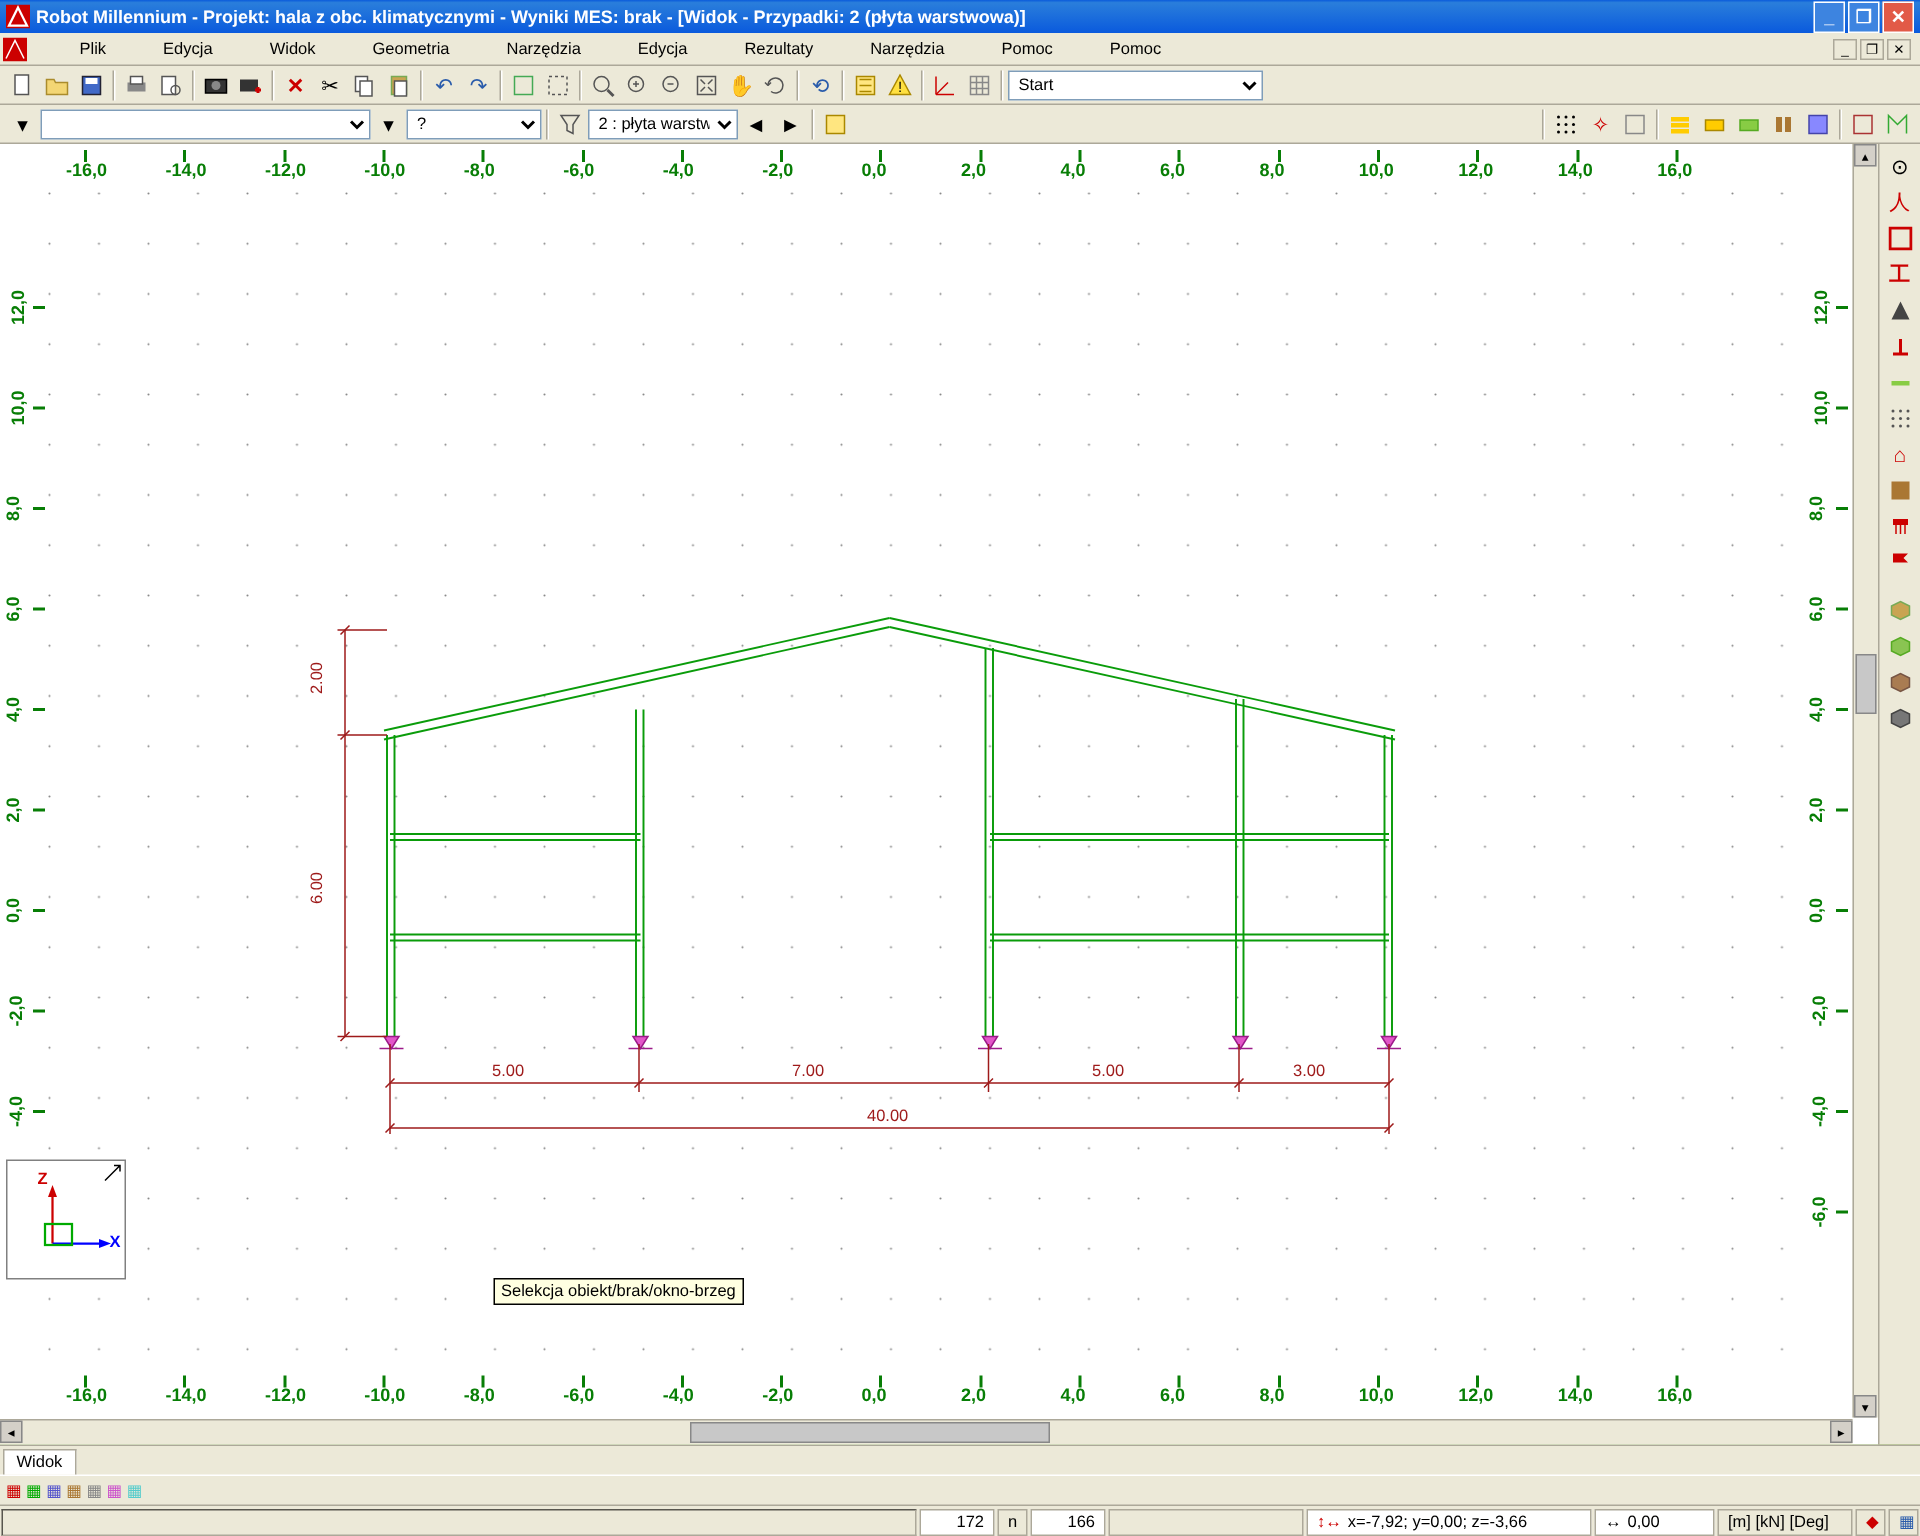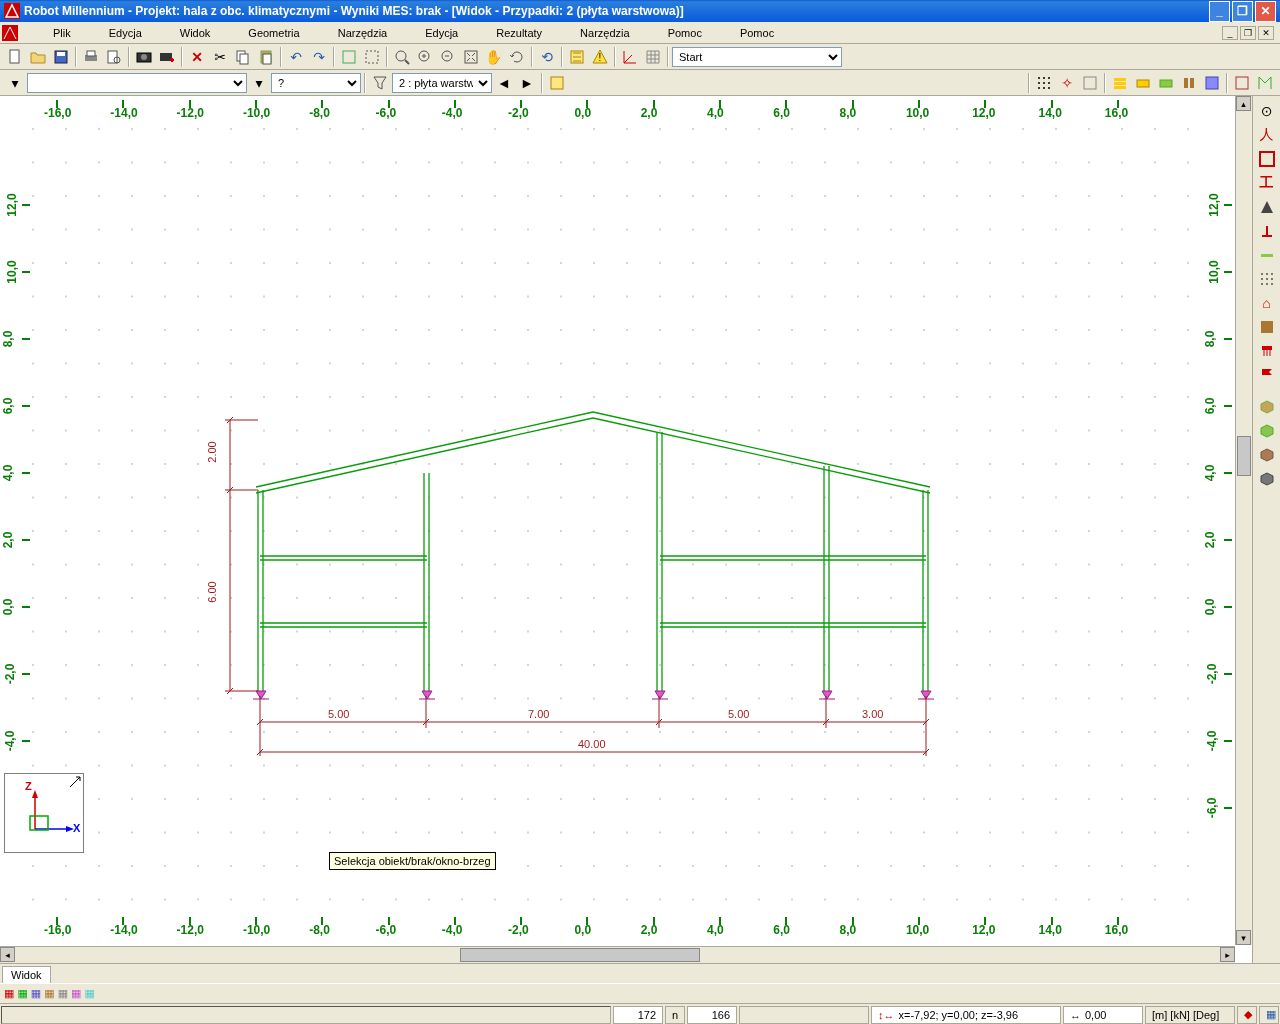--- a/index.html
+++ b/index.html
@@ -643,21 +643,21 @@
 </div>
 
 <div class="statusbar">
   <div class="cell" style="flex:1;background:#ece9d8;border:1px inset #aca899"></div>
   <div class="cell" style="width:50px;justify-content:flex-end">172</div>
   <div class="cell" style="width:20px;justify-content:center;background:#ece9d8">n</div>
   <div class="cell" style="width:50px;justify-content:flex-end">166</div>
   <div class="cell" style="width:130px;background:#ece9d8"></div>
   <div class="cell" style="width:190px">
       <span style="color:#c00;margin-right:4px">↕↔</span>
-      <span>x=-7,92; y=0,00; z=-3,96</span>
+      <span>x=-7,92; y=0,00; z=-3,66</span>
     </div>
   <div class="cell" style="width:80px">
       <span style="margin-right:4px">↔</span>
       <span>0,00</span>
     </div>
   <div class="cell" style="width:90px;background:#ece9d8">[m] [kN] [Deg]</div>
   <div class="cell" style="width:20px;background:#ece9d8">
       <span style="color:#c00">◆</span>
     </div>
   <div class="cell" style="width:20px;background:#ece9d8">

